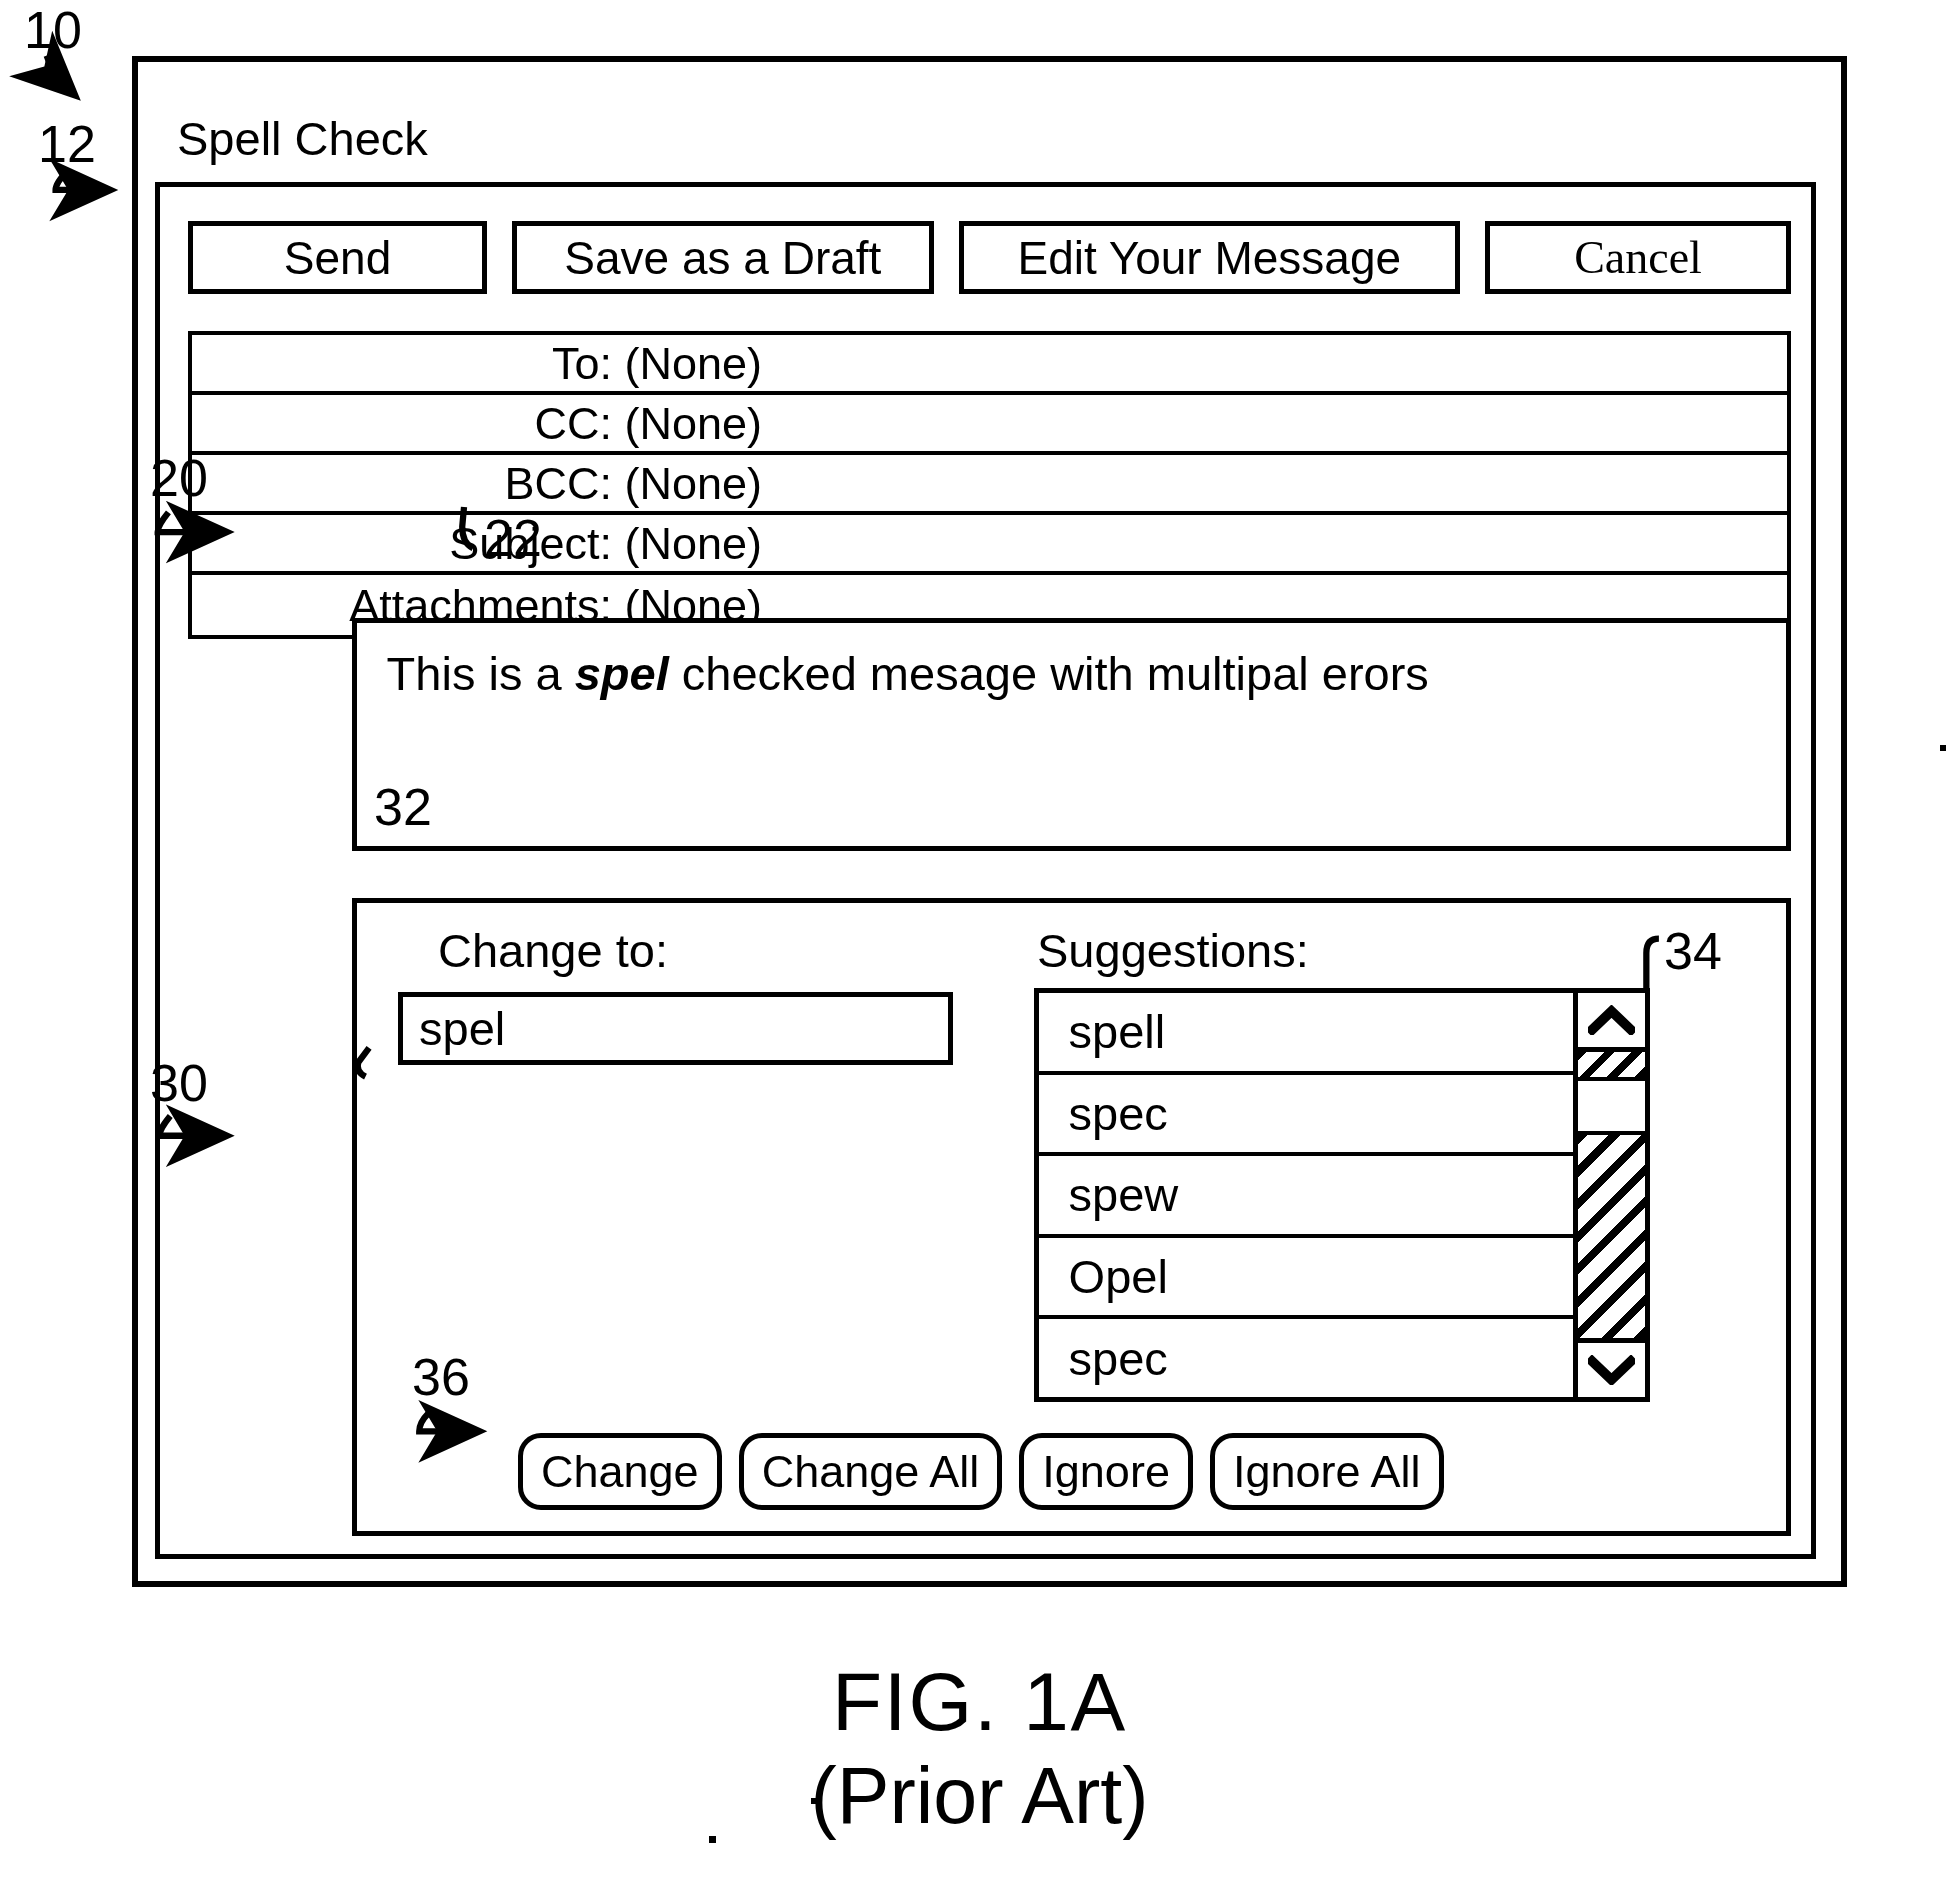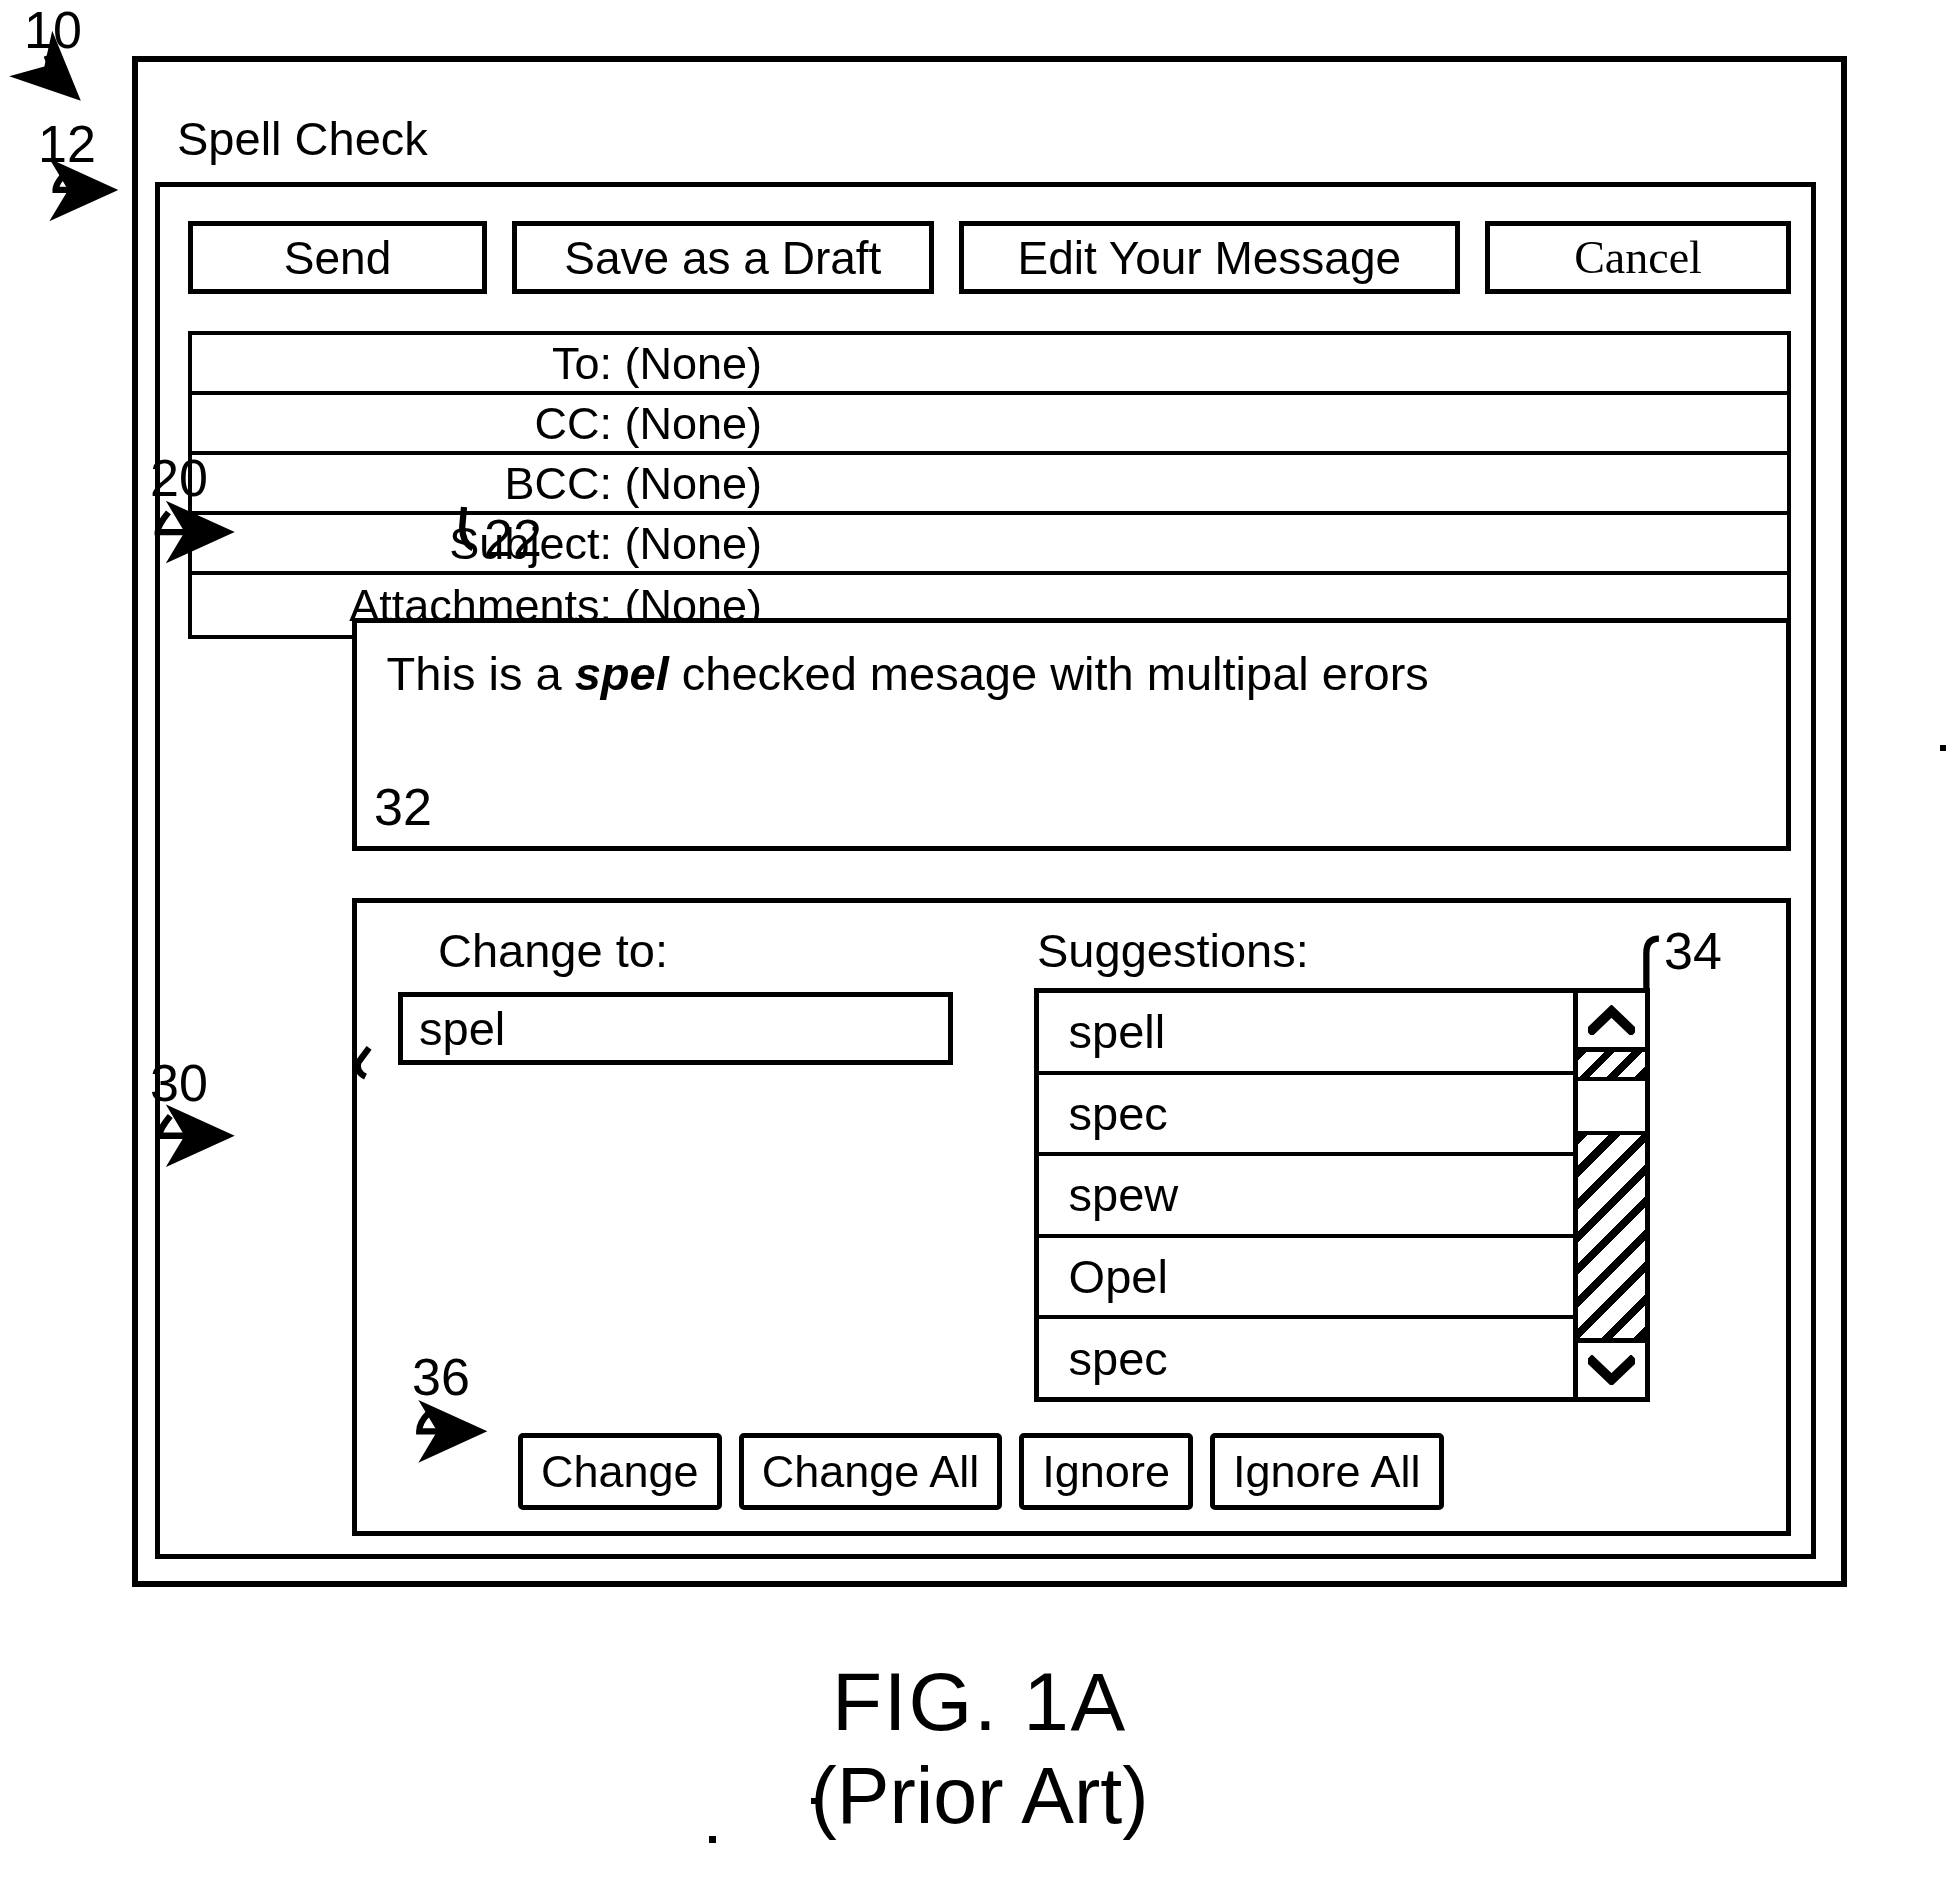--- a/index.html
+++ b/index.html
@@ -272,21 +272,21 @@
   #action-buttons {
     position: absolute;
     left: 518px;
     top: 1433px;
     height: 77px;
     display: flex;
     align-items: stretch;
   }
   .act-btn {
     border: 5.4px solid #000;
-    border-radius: 5px;
+    border-radius: 23px;
     box-sizing: border-box;
     background: #fff;
     display: flex;
     align-items: center;
     justify-content: center;
     font-size: 45px;
     line-height: 1;
     white-space: nowrap;
     margin-right: 17px;
     padding: 0 18px;

